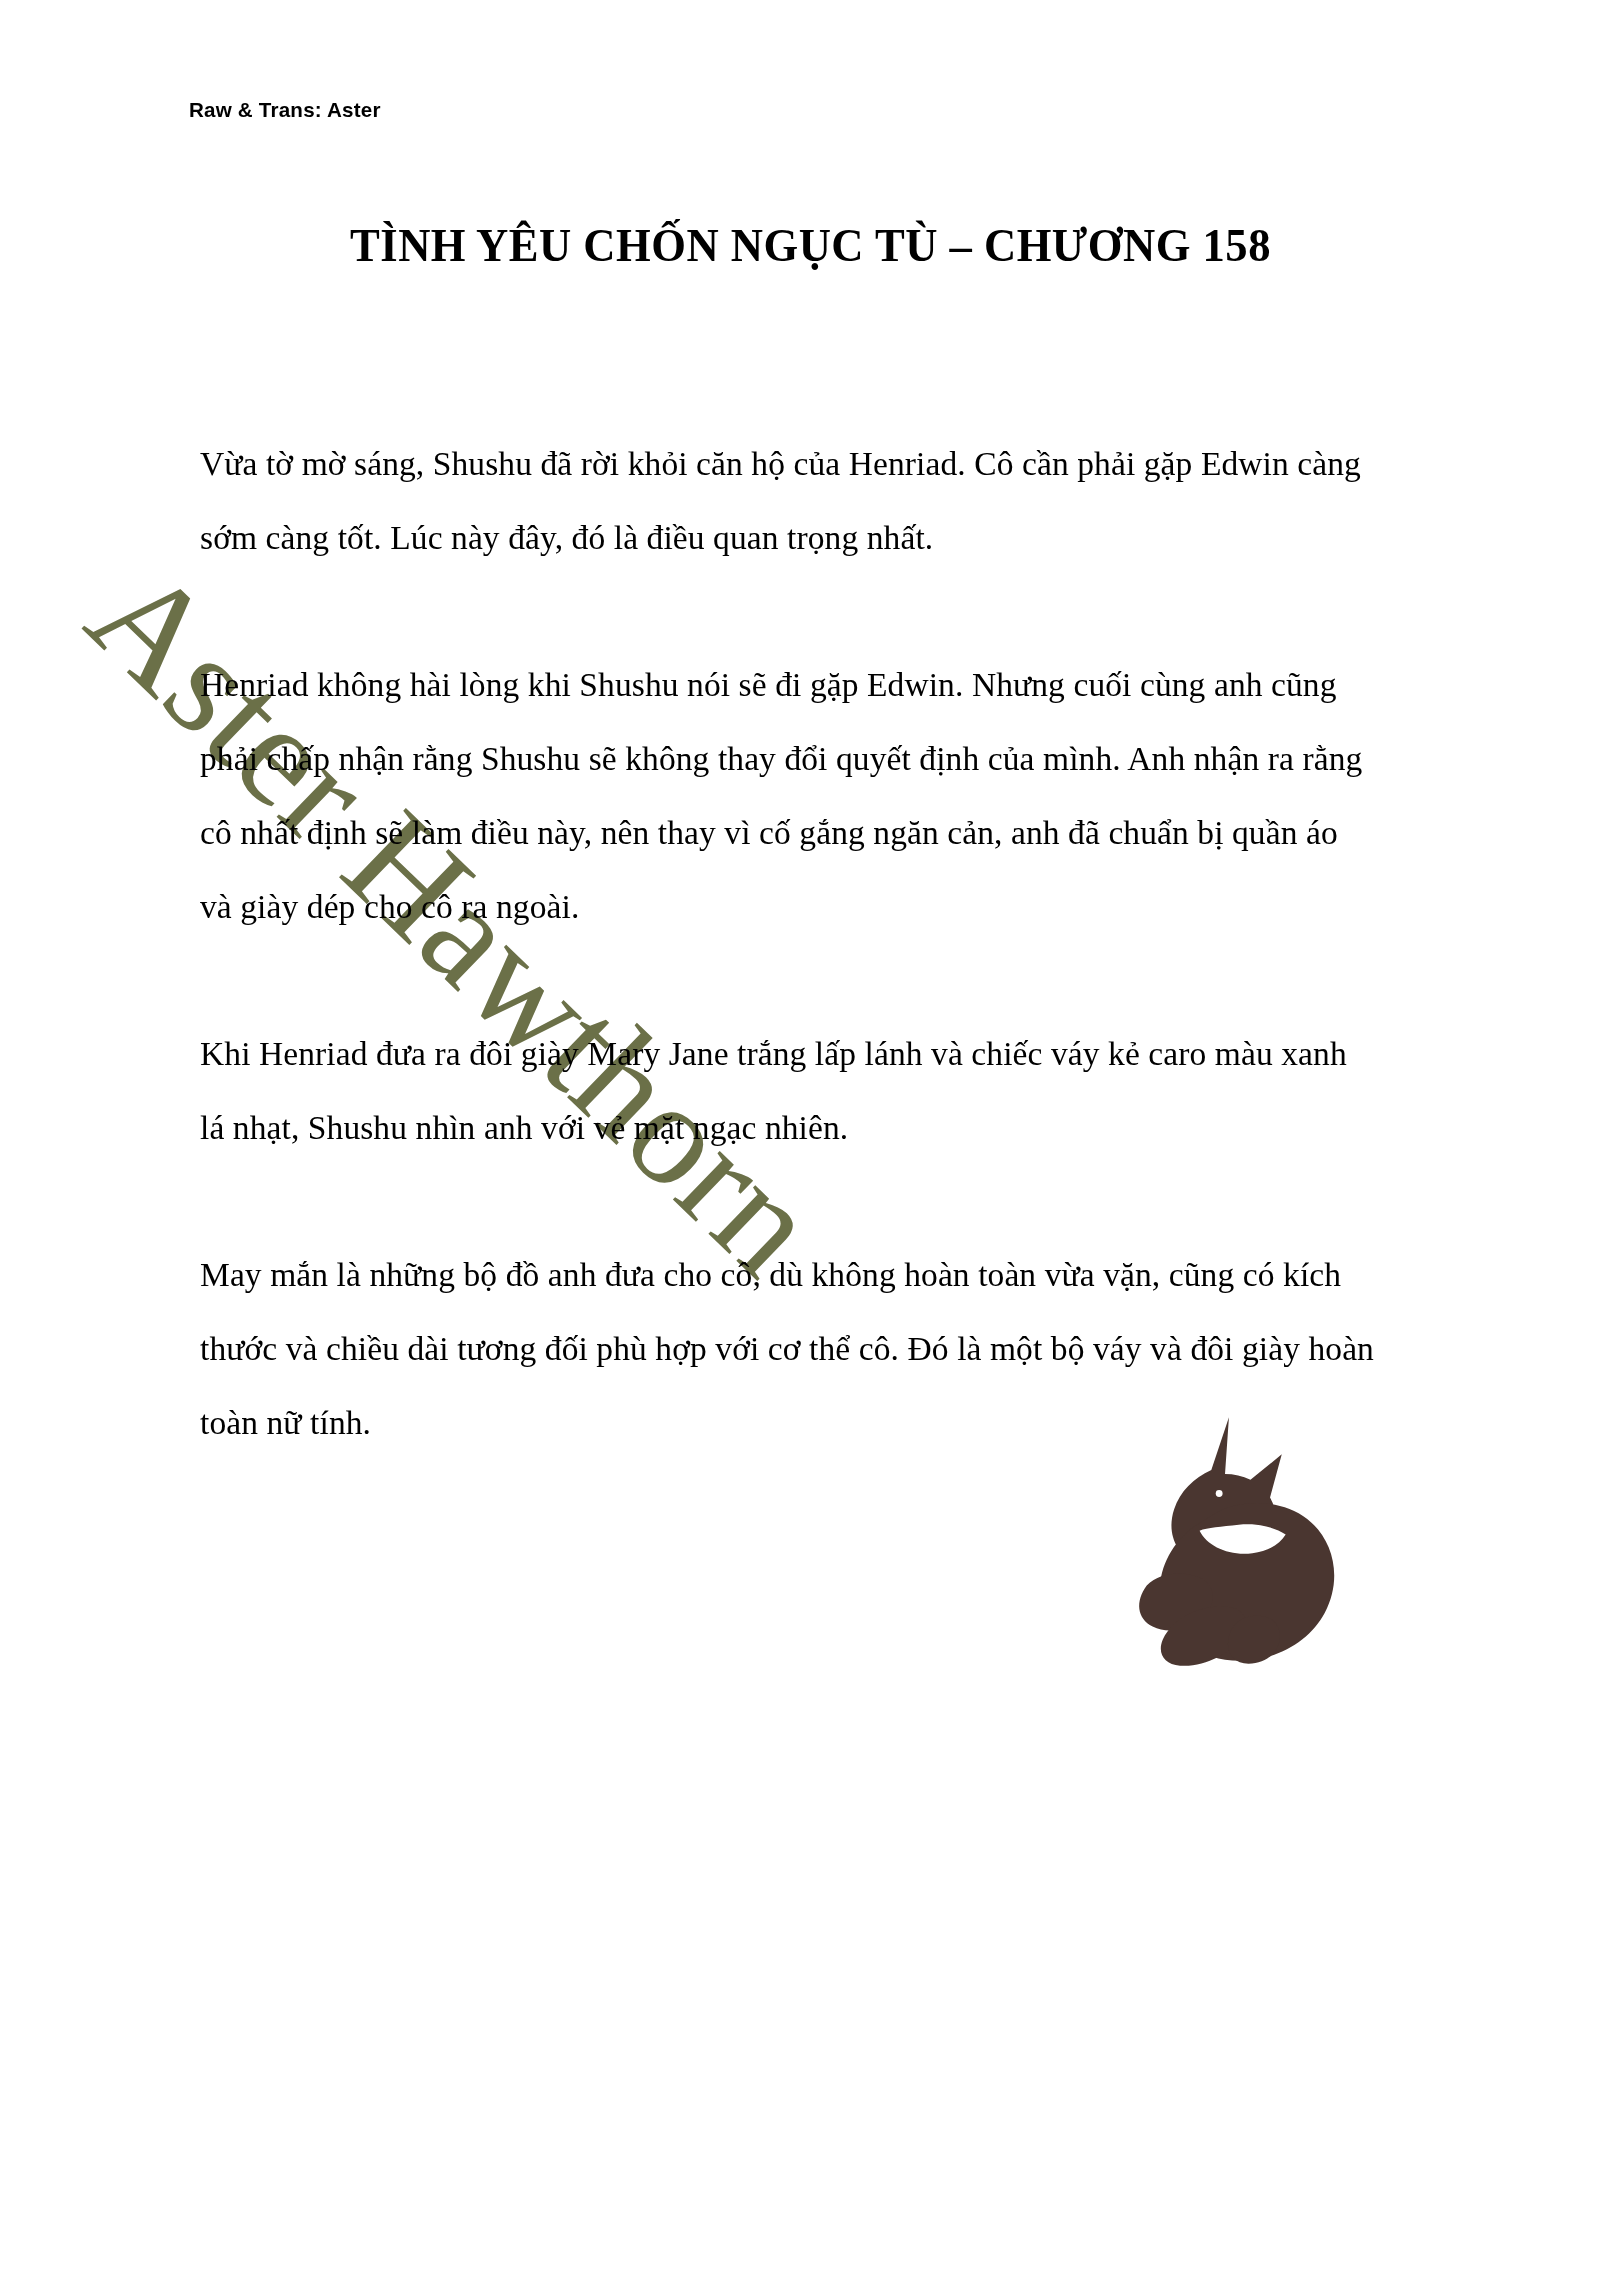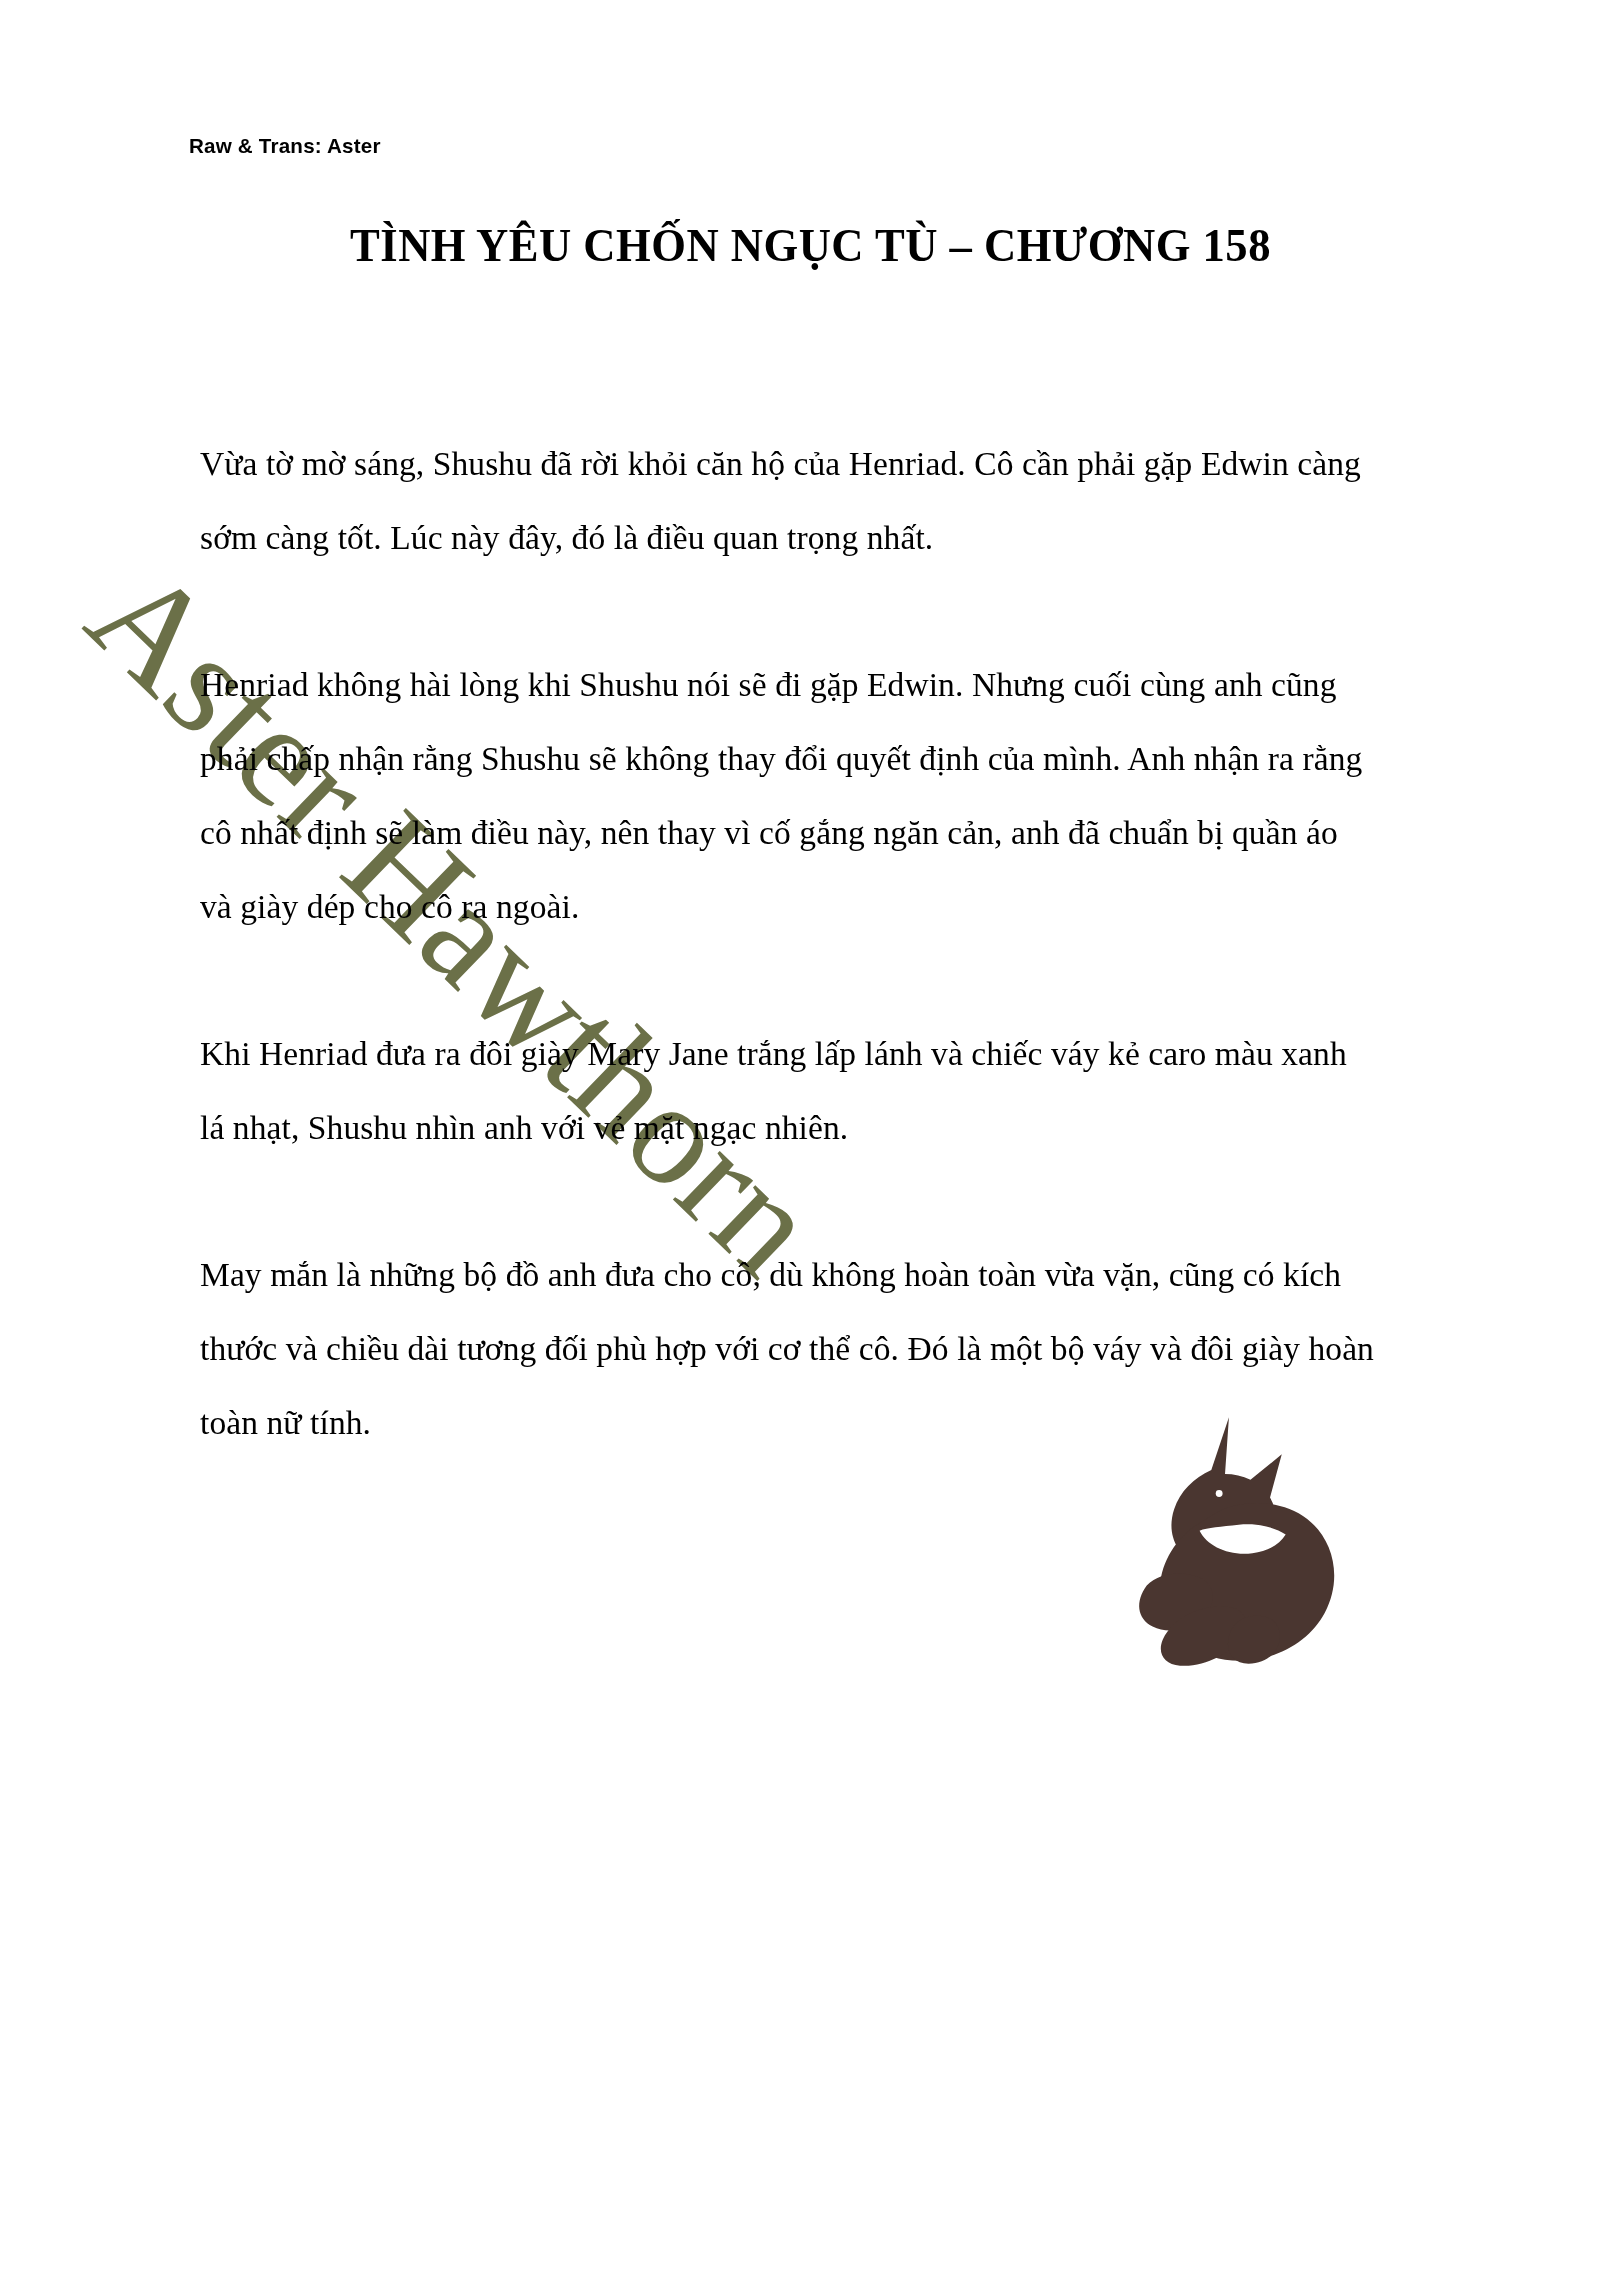--- a/index.html
+++ b/index.html
@@ -21,21 +21,20 @@
   .doc-header {
     position: absolute;
     left: 189px;
     top: 98px;
     font-family: "Liberation Sans", "DejaVu Sans", sans-serif;
     font-size: 20.6px;
     font-weight: 700;
     color: #000000;
     letter-spacing: 0.2px;
     white-space: nowrap;
-    margin-top: 36px;
   }
 
   
   .doc-title {
     position: absolute;
     left: 0;
     right: 0;
     top: 188px;
     text-align: center;
     font-family: "Liberation Serif", "DejaVu Serif", serif;

